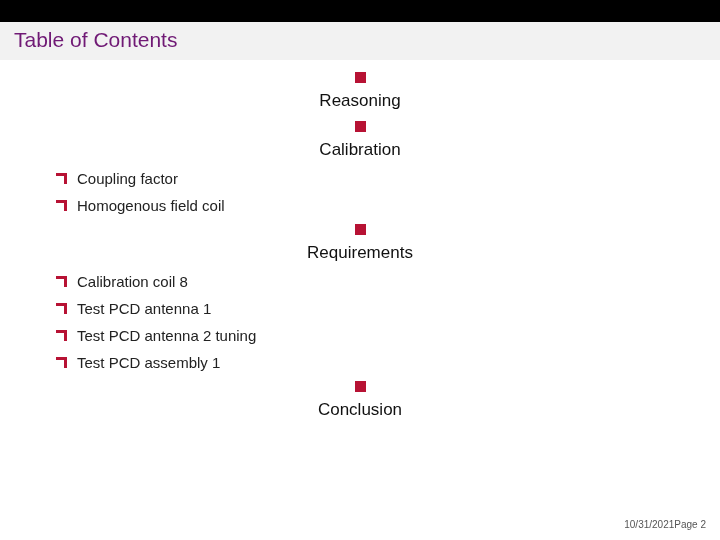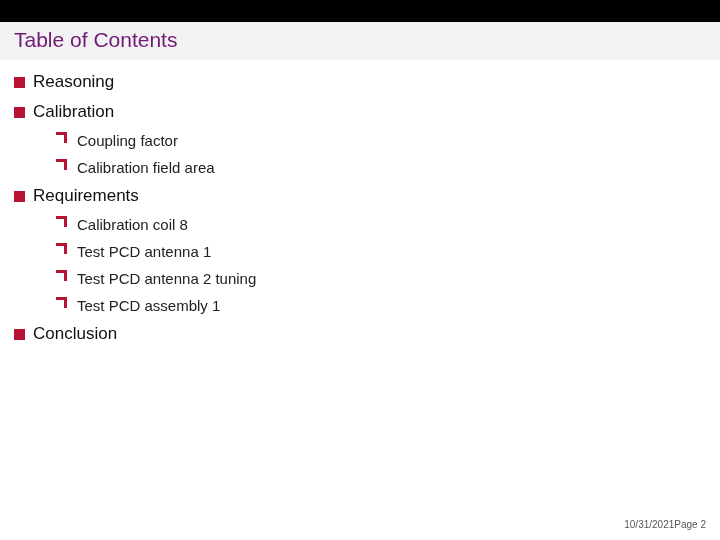--- a/index.html
+++ b/index.html
@@ -31,39 +31,40 @@
   ul.level1 {
     list-style: none;
   }
   ul.level1 > li {
     margin-bottom: 10px;
   }
   .row1 {
     display: flex;
     align-items: center;
     gap: 8px;
+    flex-direction: column;
   }
   .square {
     width: 11px;
     height: 11px;
     background: #b71234;
     flex: 0 0 auto;
   }
   .l1-text {
     font-size: 17px;
     color: #111;
   }
   ul.level2 {
     list-style: none;
     margin-top: 10px;
     margin-left: 42px;
   }
   ul.level2 > li {
     display: flex;
-    align-items: flex-start;
+    align-items: center;
     gap: 10px;
     margin-bottom: 10px;
   }
   .corner {
     width: 11px;
     height: 11px;
     position: relative;
     flex: 0 0 auto;
   }
   .corner::before {
@@ -121,21 +122,21 @@
         <span class="square"></span>
         <span class="l1-text">Calibration</span>
       </div>
       <ul class="level2">
         <li>
           <span class="corner"></span>
           <span class="l2-text">Coupling factor</span>
         </li>
         <li>
           <span class="corner"></span>
-          <span class="l2-text">Calibration field area</span>
+          <span class="l2-text">Homogenous field coil</span>
         </li>
       </ul>
     </li>
 
     <li>
       <div class="row1">
         <span class="square"></span>
         <span class="l1-text">Requirements</span>
       </div>
       <ul class="level2">

